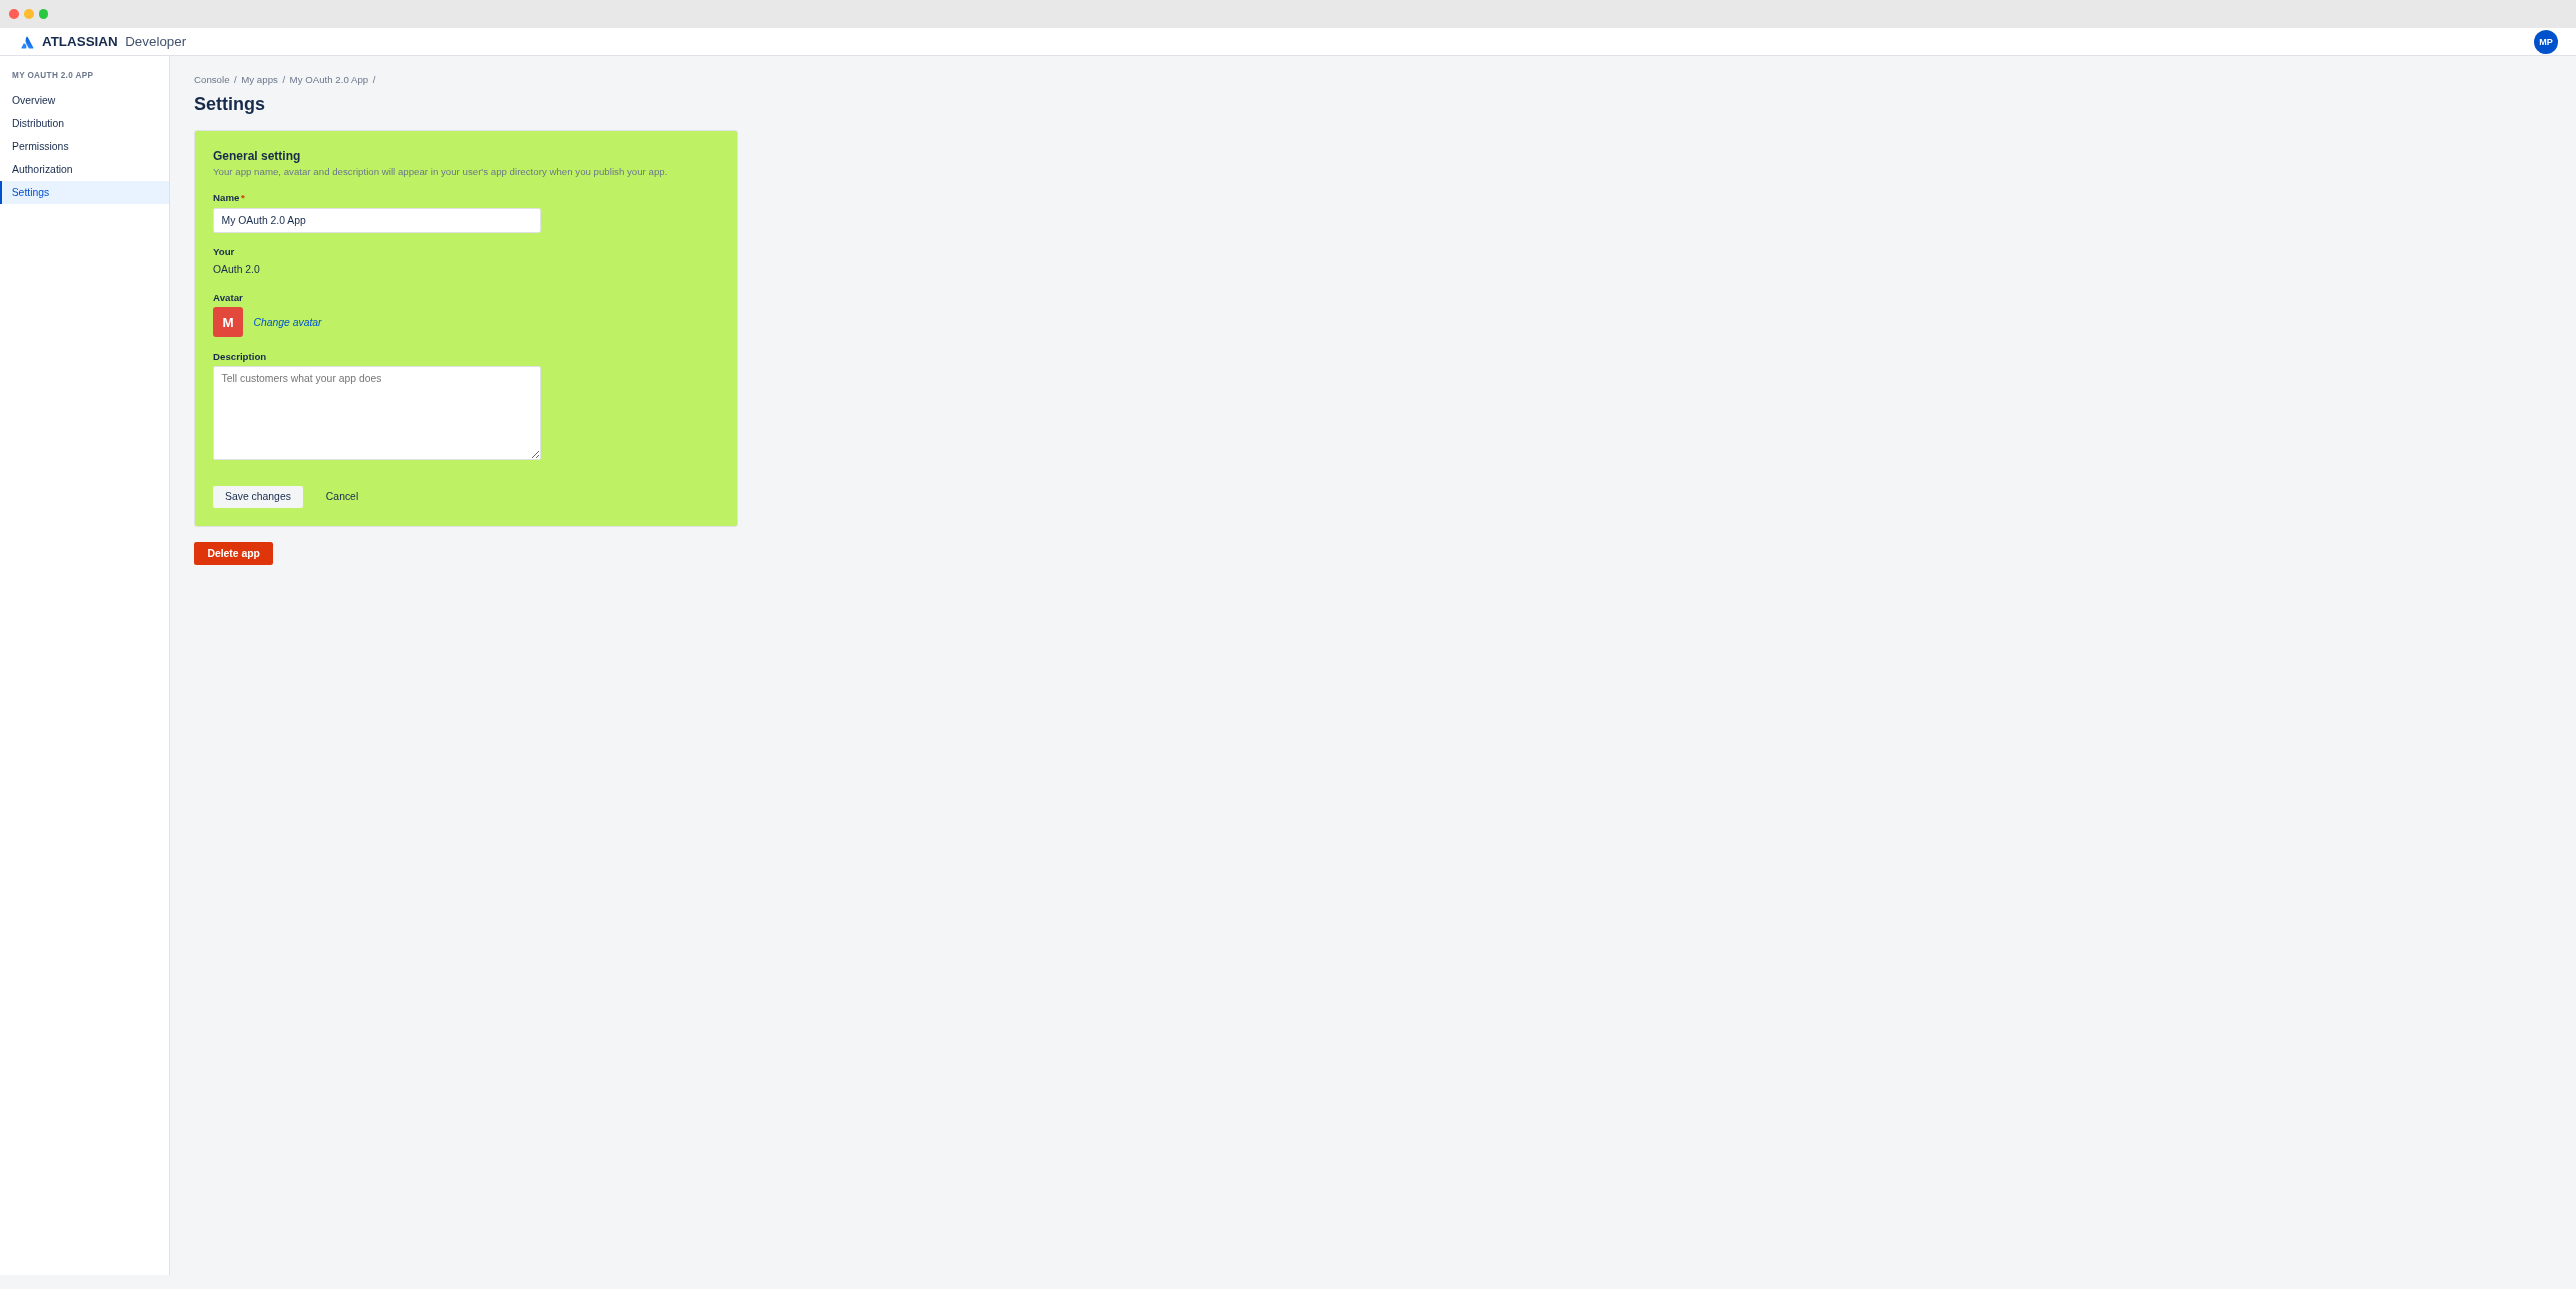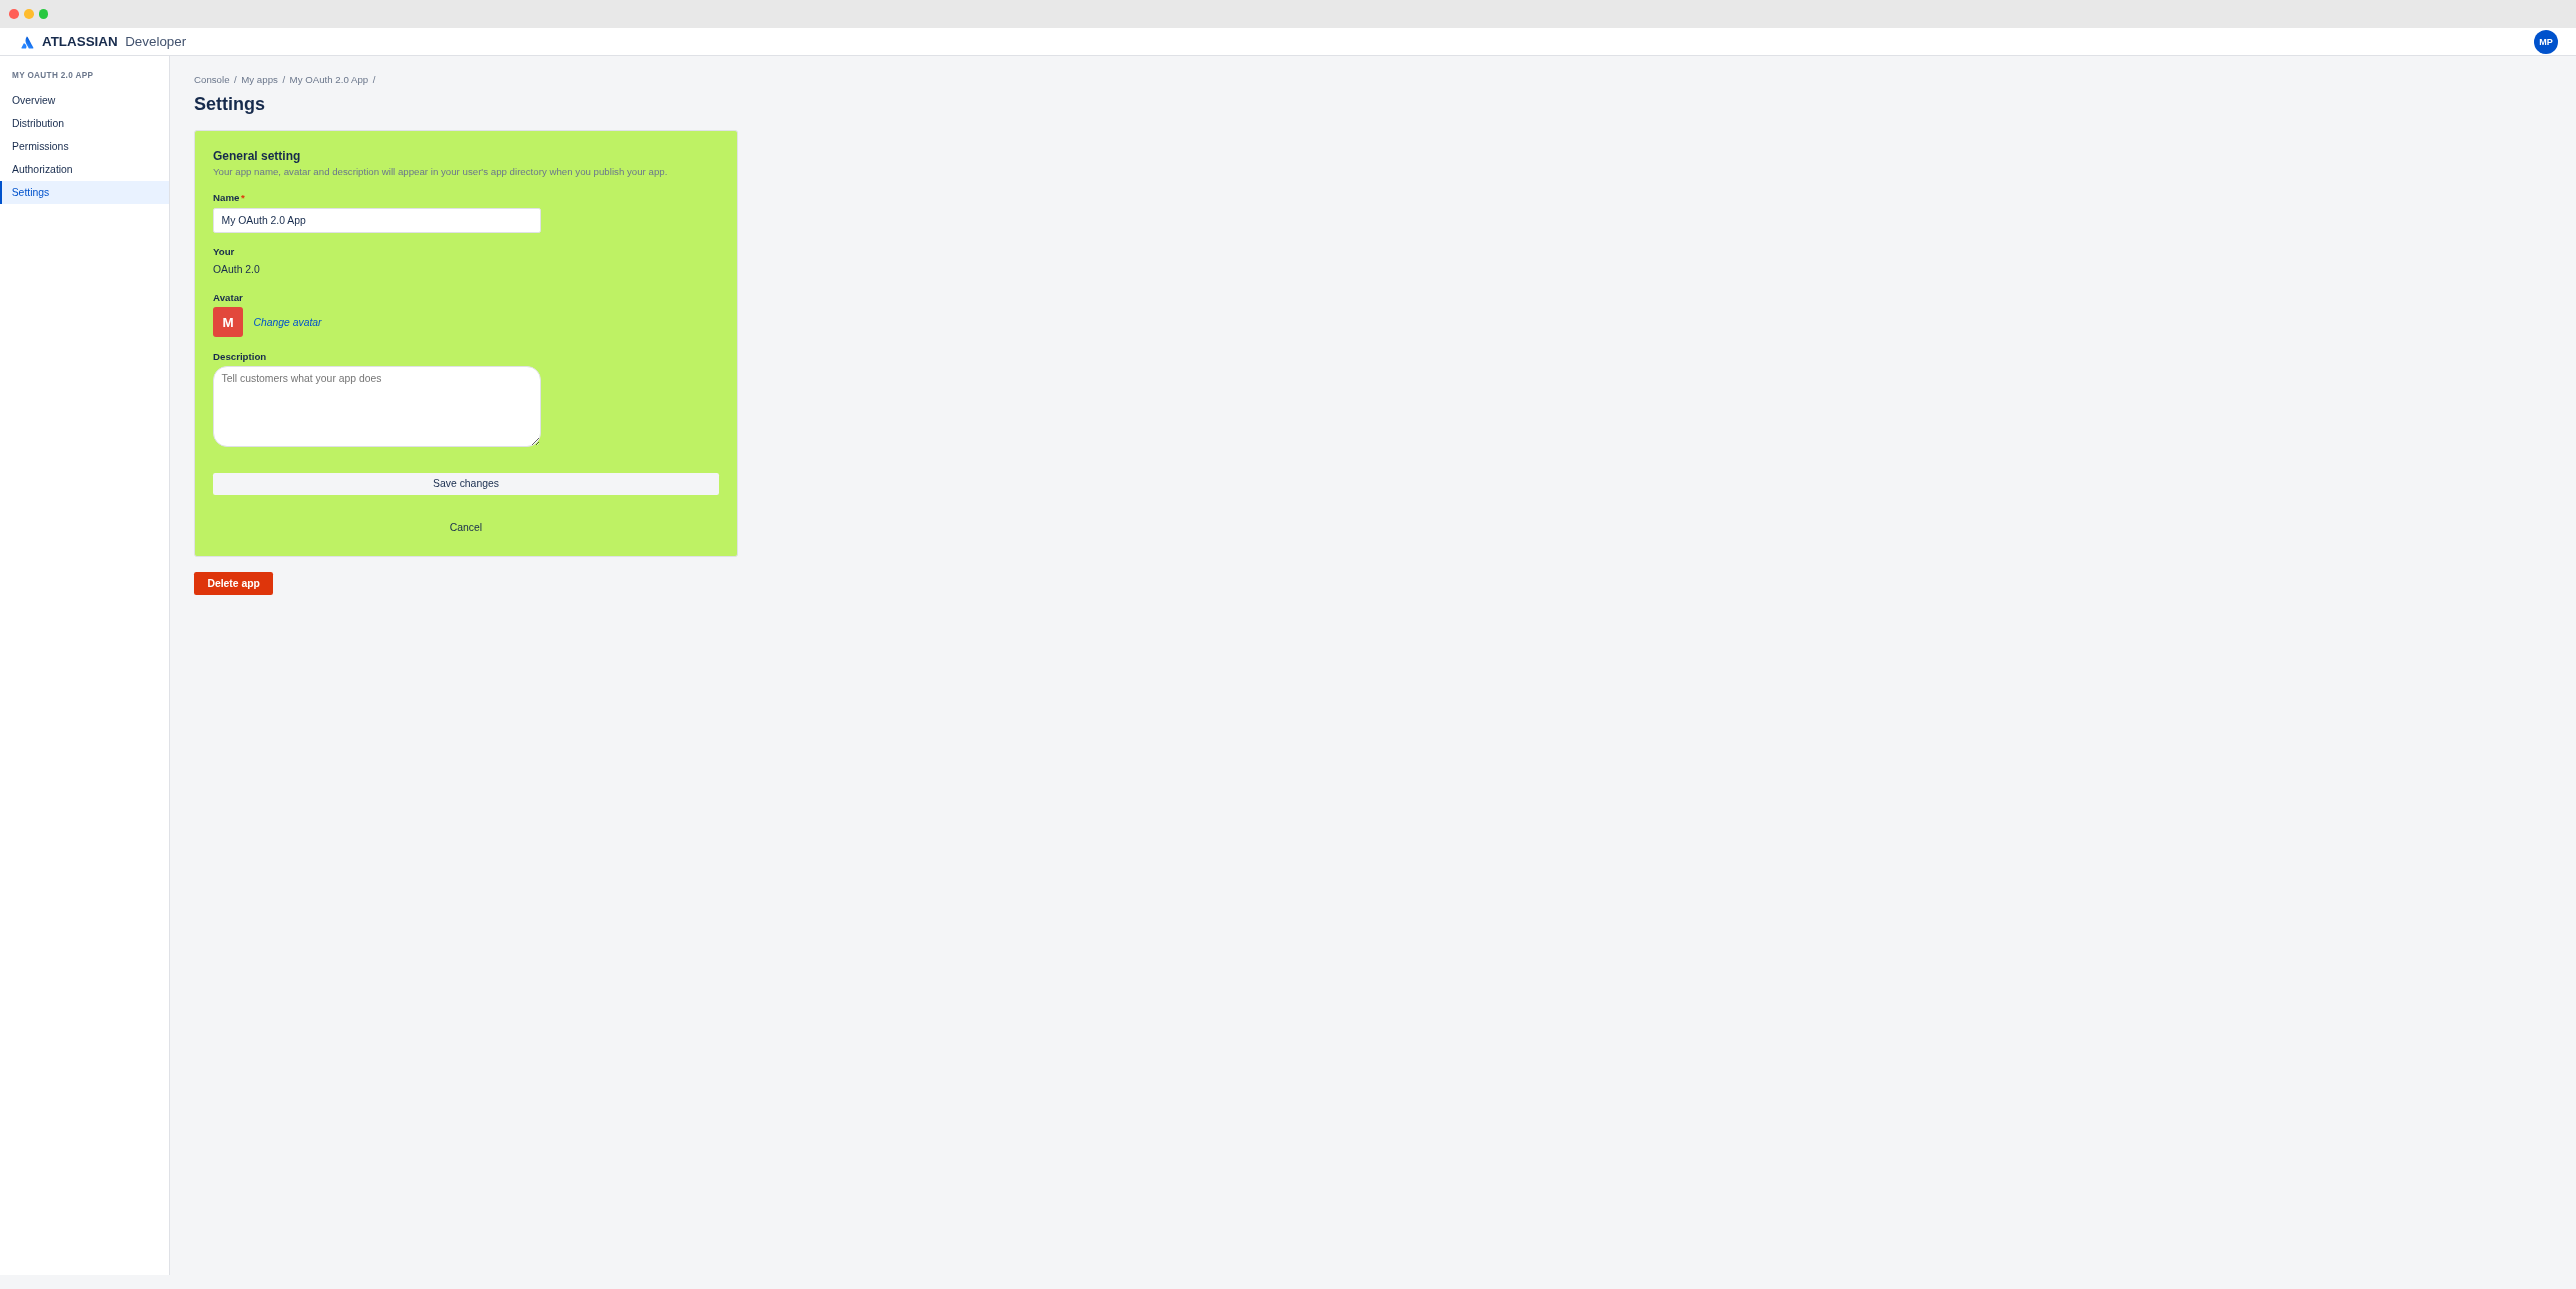--- a/index.html
+++ b/index.html
@@ -196,38 +196,37 @@
       cursor: pointer;
       font-weight: 500;
       padding: 0;
       font-style: italic;
     }
 
     
     .form-textarea {
       width: 100%;
       max-width: 328px;
-      height: 81px;
+      height: 94px;
       padding: 6px 7.5px;
       font-size: 10.4px;
       border: 0.7px solid #dfe1e6;
-      border-radius: 14px;
+      border-radius: 2px;
       color: #172b4d;
       background: #fff;
       resize: vertical;
       outline: none;
       font-family: inherit;
     }
 
     
     .button-row {
       display: flex;
-      gap: 22px;
+      gap: 11px;
       margin-top: 23px;
-      flex-direction: column;
     }
     .btn-primary {
       padding: 5.2px 12px;
       border-radius: 2.2px;
       font-size: 10.4px;
       font-weight: 500;
       cursor: pointer;
       background: #f4f5f7;
       color: #172b4d;
       border: none;

